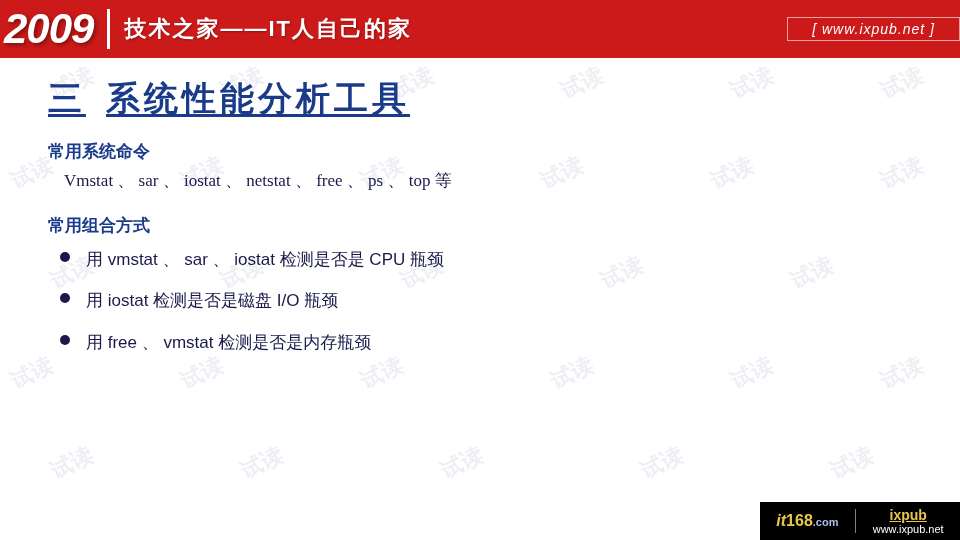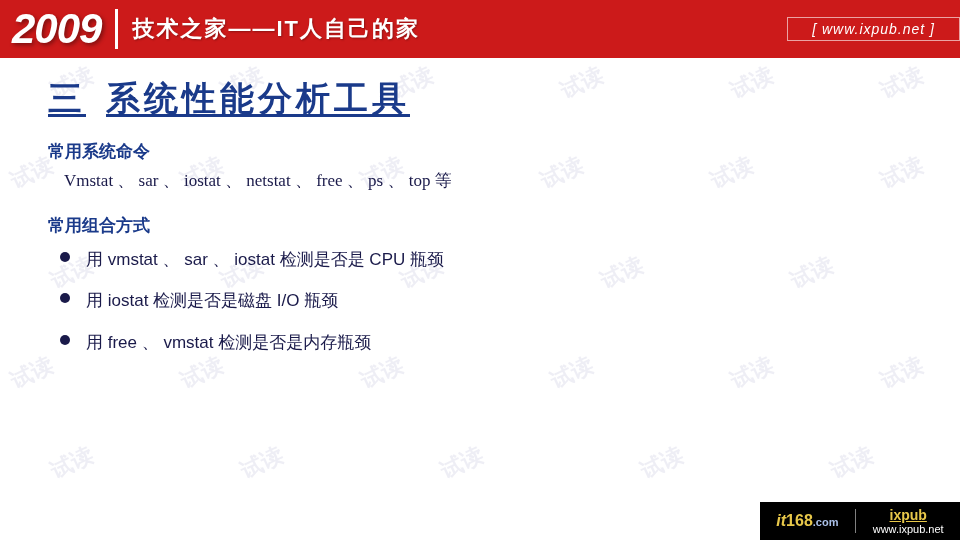--- a/index.html
+++ b/index.html
@@ -20,21 +20,21 @@
       display: flex;
       align-items: center;
       position: relative;
       overflow: hidden;
     }
     .header-year {
       font-size: 42px;
       font-weight: 900;
       color: #ffffff;
       letter-spacing: -1px;
-      padding-left: 12px;
+      padding-left: 4px;
       font-style: italic;
       text-shadow: 2px 2px 4px rgba(0,0,0,0.4);
       line-height: 1;
     }
     .header-divider {
       width: 3px;
       height: 40px;
       background: #ffffff;
       margin: 0 14px;
     }

